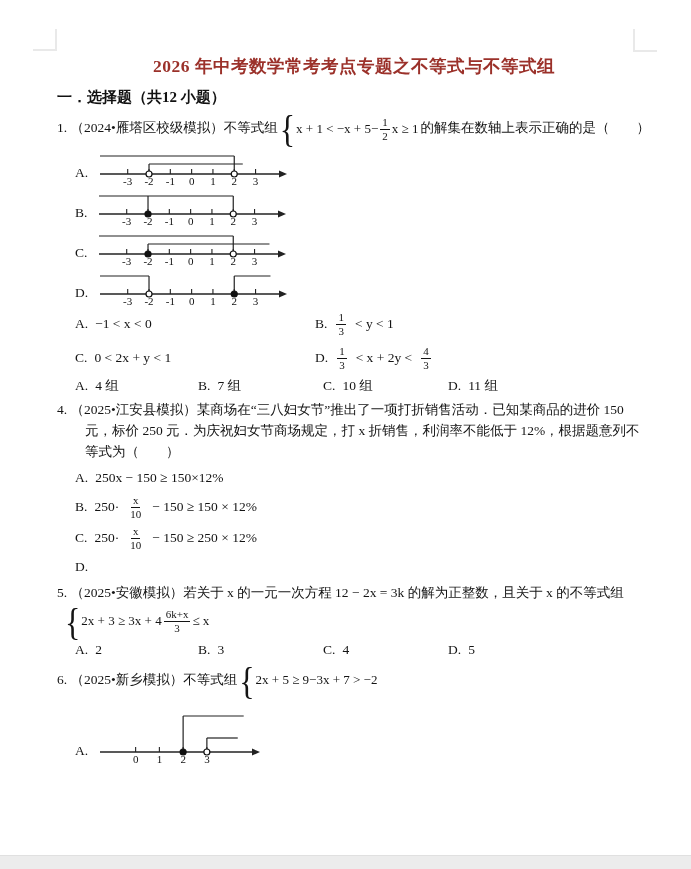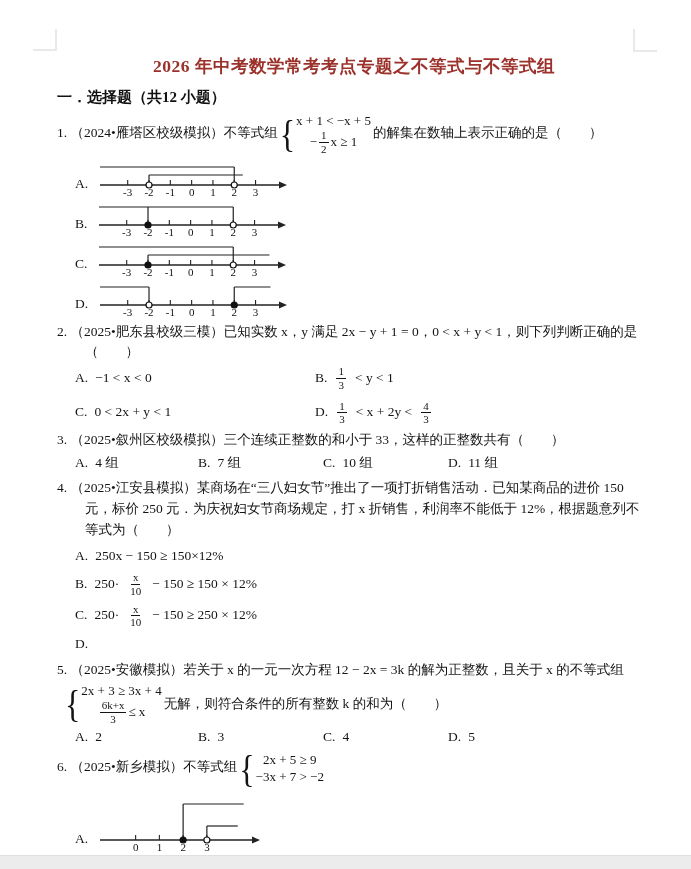--- a/index.html
+++ b/index.html
@@ -13,21 +13,21 @@
     border-left:2px solid #e9e9e9;border-bottom:2px solid #e9e9e9;}
   .bottom-strip{position:absolute;left:0;bottom:0;width:100%;height:13px;background:#ececec;border-top:1px solid #e0e0e0;}
   .content{position:absolute;top:54px;left:57px;right:40px;}
   h1.title{margin:0 0 10px 0;text-align:center;font-size:17.5px;font-weight:bold;color:#9b312a;letter-spacing:.5px;}
   .section{font-size:15px;font-weight:bold;margin:0 0 6px 0;color:#111;}
   .q{margin:0 0 4px 0;font-size:13.5px;line-height:1.55;}
   .stem{margin:2px 0;padding-left:28px;text-indent:-28px;}
   
   .sys{display:inline-flex;align-items:center;vertical-align:middle;text-indent:0;margin:0 2px;}
   .brace{font-size:32px;line-height:1;transform:scaleY(1.18);font-weight:400;margin-right:1px;}
-  .sys .lines{display:flex;flex-direction:column;justify-content:center;font-size:13px;line-height:1.25;align-items:center;}
+  .sys .lines{display:flex;flex-direction:row;justify-content:center;font-size:13px;line-height:1.25;}
   .sys .lines .row{display:inline-flex;align-items:center;white-space:nowrap;}
   
   .frac{display:inline-flex;flex-direction:column;align-items:center;vertical-align:-6px;margin:0 2px;font-size:11px;line-height:1.15;}
   .frac .n{border-bottom:1px solid #141414;padding:0 2px;}
   .frac .d{padding:0 2px;}
   
   .optgrid2{display:grid;grid-template-columns:240px auto;margin-left:18px;row-gap:8px;}
   .optrow4{display:grid;grid-template-columns:123px 125px 125px auto;margin-left:18px;}
   .optstack .opt{margin:5px 0 5px 18px;}
   .opt{display:flex;align-items:center;gap:7px;white-space:nowrap;}
@@ -169,24 +169,20 @@
             <text x="138.25000000000003" y="38" text-anchor="middle" font-size="11" fill="#111">2</text>
             <line x1="159.55952380952382" y1="22" x2="159.55952380952382" y2="27" stroke="#222" stroke-width="1.1"></line>
             <text x="159.55952380952382" y="38" text-anchor="middle" font-size="11" fill="#111">3</text>
             <circle cx="53.011904761904766" cy="27" r="3" fill="#fff" stroke="#111" stroke-width="1.2"></circle>
             <circle cx="138.25000000000003" cy="27" r="3" fill="#111" stroke="#111" stroke-width="1.2"></circle>
           </svg>
       </div>
     </div>
 
     <div class="q">
-      <div class="stem">
-        <span>2.</span>
-        <span>（2025•肥东县校级三模）</span><span>已知实数 x，y 满足 2x − y + 1 = 0，0 &lt; x + y &lt; 1，则下列判断正确的是（　　）</span>
-      </div>
       <div class="optgrid2">
         <div class="opt">
           <span class="olabel">A.</span>
           <span>−1 &lt; x &lt; 0</span>
         </div>
         <div class="opt">
           <span class="olabel">B.</span>
           <span class="frac">
               <span class="n">1</span>
               <span class="d">3</span>
@@ -206,24 +202,20 @@
           <span>&lt; x + 2y &lt;</span>
           <span class="frac">
               <span class="n">4</span>
               <span class="d">3</span>
             </span>
         </div>
       </div>
     </div>
 
     <div class="q">
-      <div class="stem">
-        <span>3.</span>
-        <span>（2025•叙州区校级模拟）</span><span>三个连续正整数的和小于 33，这样的正整数共有（　　）</span>
-      </div>
       <div class="optrow4">
         <div class="opt">
             <span class="olabel">A.</span>
             <span>4 组</span>
           </div>
         <div class="opt">
             <span class="olabel">B.</span>
             <span>7 组</span>
           </div>
         <div class="opt">
@@ -281,21 +273,20 @@
               <span class="row">2x + 3 ≥ 3x + 4</span>
               <span class="row">
                 <span class="frac">
                   <span class="n">6k+x</span>
                   <span class="d">3</span>
                 </span>
                 <span>≤ x</span>
               </span>
             </span>
           </span>
-        <span>无解，则符合条件的所有整数 k 的和为（　　）</span>
       </div>
       <div class="optrow4">
         <div class="opt">
             <span class="olabel">A.</span>
             <span>2</span>
           </div>
         <div class="opt">
             <span class="olabel">B.</span>
             <span>3</span>
           </div>

